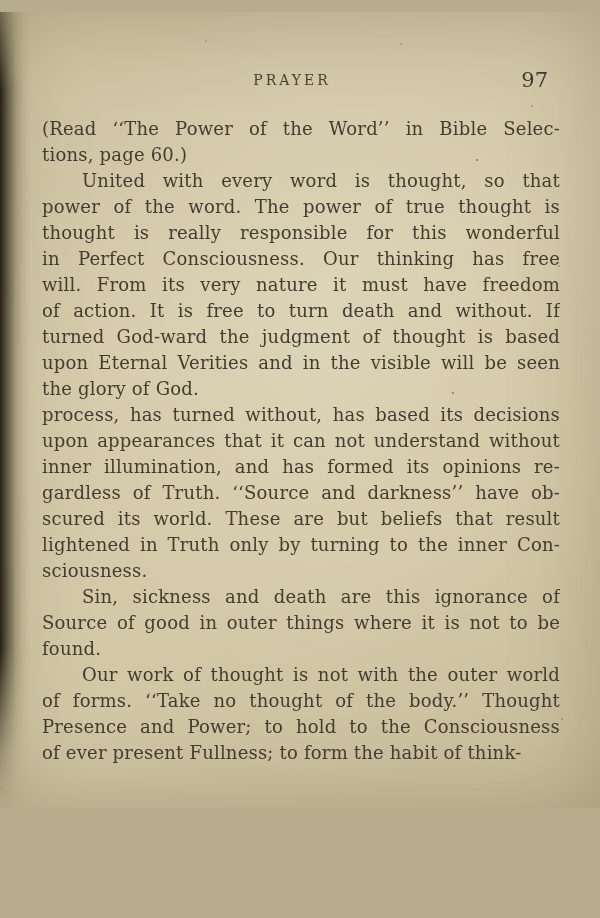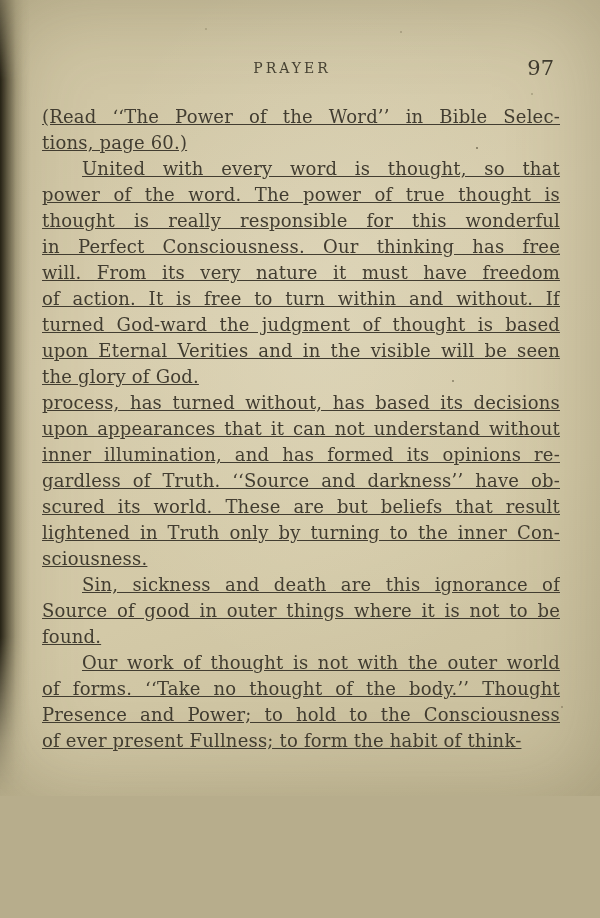--- a/index.html
+++ b/index.html
@@ -11,20 +11,21 @@
 
   .scan-page {
     position: relative;
     width: 600px;
     height: 796px;
     overflow: hidden;
     background:
       radial-gradient(ellipse at 54% 40%, rgba(255,252,238,0.18) 0%, rgba(255,252,238,0.0) 55%),
       linear-gradient(160deg, #cdc3a1 0%, #d6ccac 38%, #d3c9a7 66%, #c7bd9b 100%);
     color: #423d31;
+    margin-top: 12px;
   }
 
   
   .binding-shadow {
     position: absolute;
     left: 0; top: 0; bottom: 0;
     width: 30px;
     background: linear-gradient(to right,
       rgba(14,12,4,0.92) 0px,
       rgba(36,32,16,0.60) 8px,
@@ -81,32 +82,32 @@
     left: 0; right: 18px;
     text-align: center;
     font-size: 14px;
     letter-spacing: 3px;
     color: #474234;
     text-transform: uppercase;
   }
 
   .page-number {
     position: absolute;
-    right: 6px;
+    right: 12px;
     top: -4px;
     font-size: 21px;
     color: #3f3b2f;
   }
 
   .page-body {
     margin-top: 14px;
     font-size: 18px;
   }
 
-  .paragraph { margin: 0; text-decoration: underline; }
+  .paragraph { margin: 0; }
 
   .line {
     height: 26px;
     line-height: 26px;
     text-align: justify;
     text-align-last: justify;
     overflow: hidden;
     letter-spacing: 0.2px;
   }
 
@@ -134,21 +135,21 @@
     <div class="paragraph">
           <div class="line">(Read ‘‘The Power of the Word’’ in Bible Selec-</div>
           <div class="line last">tions, page 60.)</div>
         </div>
         <div class="paragraph">
           <div class="line indent">United with every word is thought, so that</div>
           <div class="line">power of the word. The power of true thought is</div>
           <div class="line">thought is really responsible for this wonderful</div>
           <div class="line">in Perfect Consciousness. Our thinking has free</div>
           <div class="line">will. From its very nature it must have freedom</div>
-          <div class="line">of action. It is free to turn within and without. If</div>
+          <div class="line">of action. It is free to turn death and without. If</div>
           <div class="line">turned God-ward the judgment of thought is based</div>
           <div class="line">upon Eternal Verities and in the visible will be seen</div>
           <div class="line last">the glory of God.</div>
         </div>
         <div class="paragraph">
           <div class="line">process, has turned without, has based its decisions</div>
           <div class="line">upon appearances that it can not understand without</div>
           <div class="line">inner illumination, and has formed its opinions re-</div>
           <div class="line">gardless of Truth. ‘‘Source and darkness’’ have ob-</div>
           <div class="line">scured its world. These are but beliefs that result</div>

